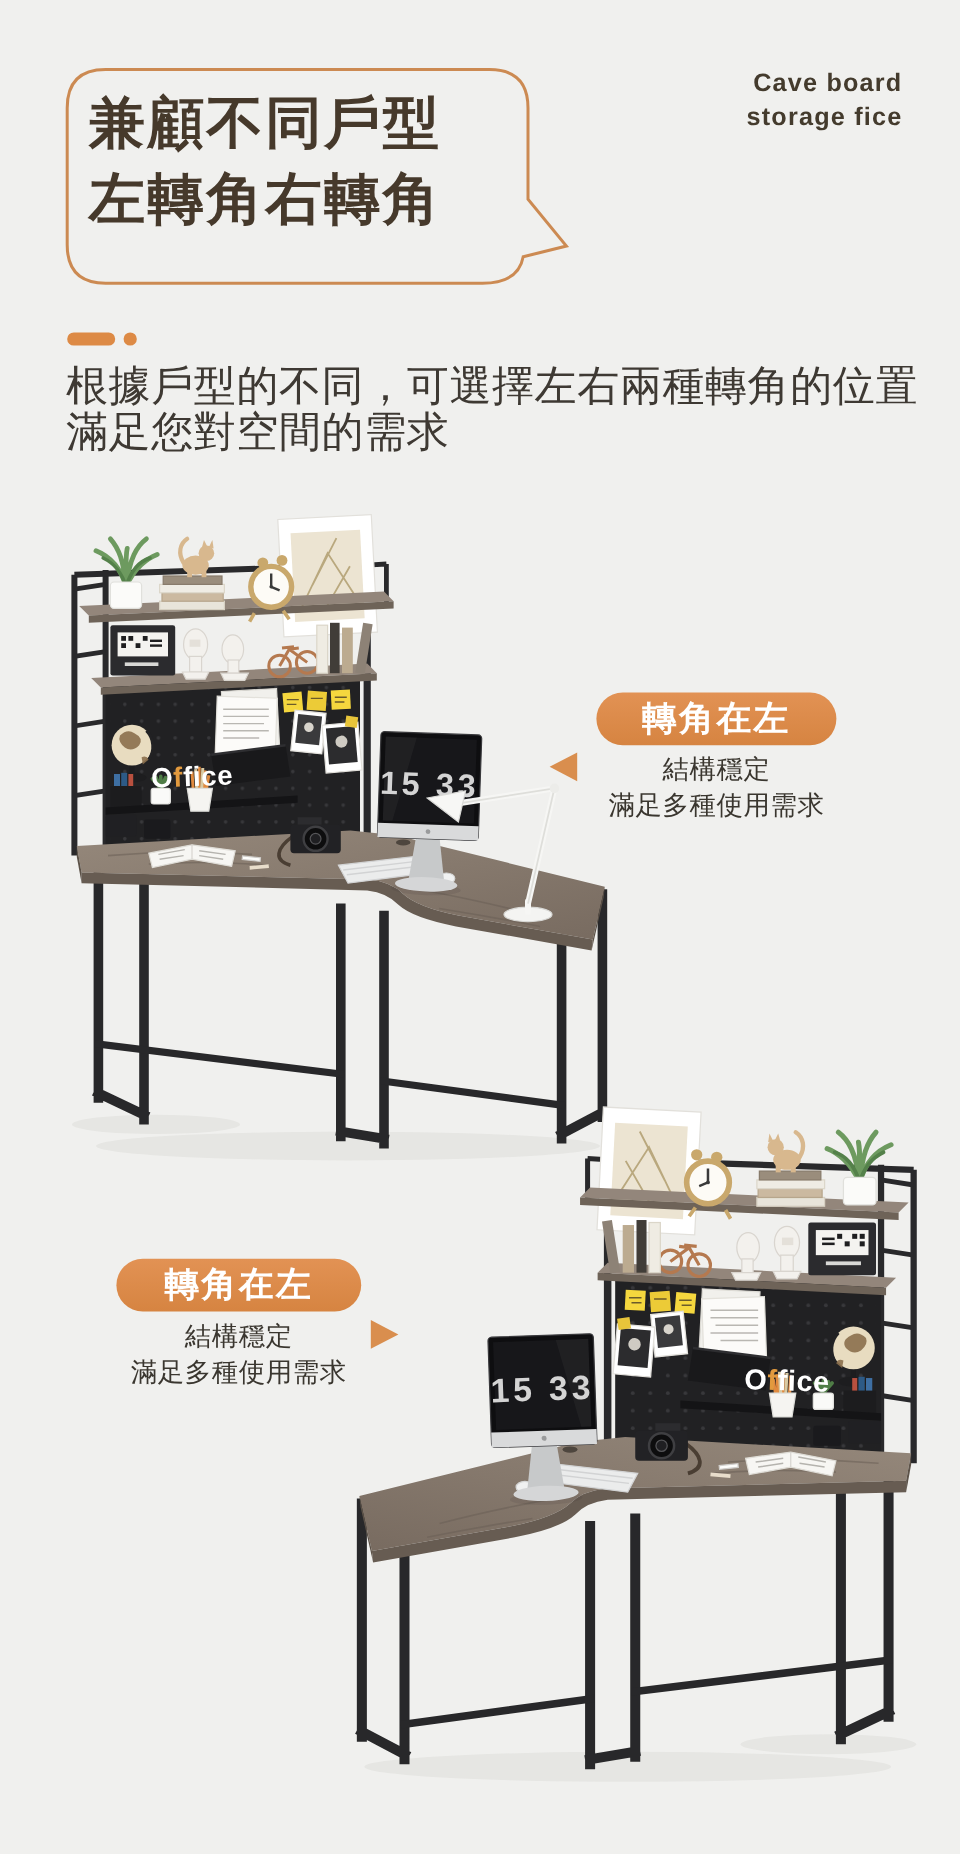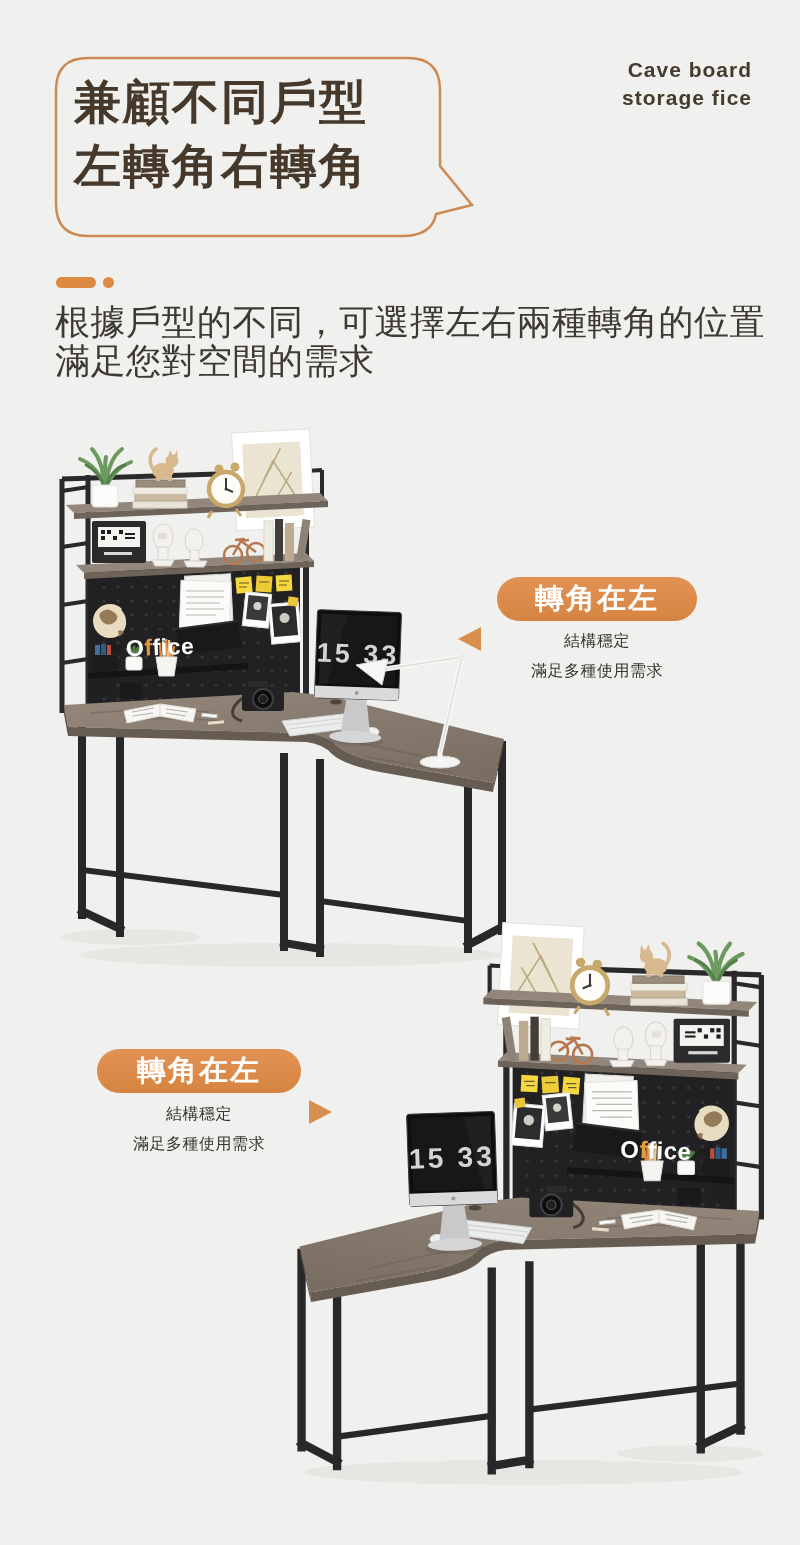--- a/index.html
+++ b/index.html
@@ -14,21 +14,21 @@
            font-weight:700;color:#443B2D;letter-spacing:1px;}
   .divider-bar{left:56px;top:277px;width:40px;height:11px;border-radius:6px;background:#DD8A45;}
   .divider-dot{left:103px;top:277px;width:11px;height:11px;border-radius:50%;background:#DD8A45;}
   .intro{left:55px;top:302px;font-size:35px;line-height:39px;color:#3E3933;letter-spacing:.5px;}
   
   .figure{pointer-events:none;}
   
   .pill{border-radius:22px;background:linear-gradient(180deg,#E29254,#D68441);
         color:#fff;font-size:29px;font-weight:700;letter-spacing:2px;
         display:flex;align-items:center;justify-content:center;}
-  .desc{text-align:center;font-size:16px;line-height:30px;color:#3A362F;letter-spacing:.5px;}
+  .desc{text-align:center;font-size:22px;line-height:30px;color:#3A362F;letter-spacing:.5px;}
   .tri{width:0;height:0;}
   .tri-left{border-top:12px solid transparent;border-bottom:12px solid transparent;
             border-right:23px solid #D98E4E;}
   .tri-right{border-top:12px solid transparent;border-bottom:12px solid transparent;
              border-left:23px solid #D98E4E;}
   .clock-text{font-weight:700;font-size:27px;fill:#D4D4D4;letter-spacing:3px;}
   .office-text{font-weight:800;font-size:23px;fill:#FFFFFF;letter-spacing:.5px;}
 </style>
 </head>
 <body>

